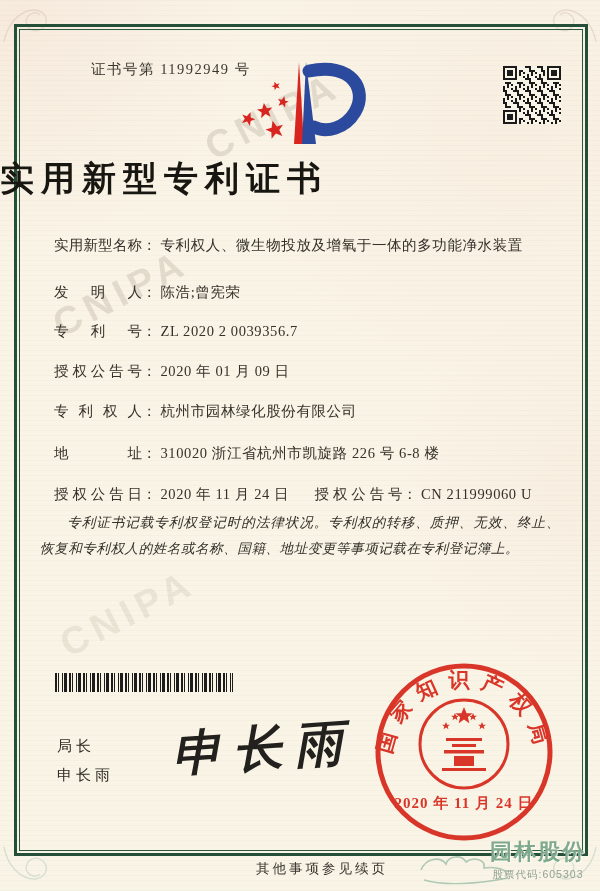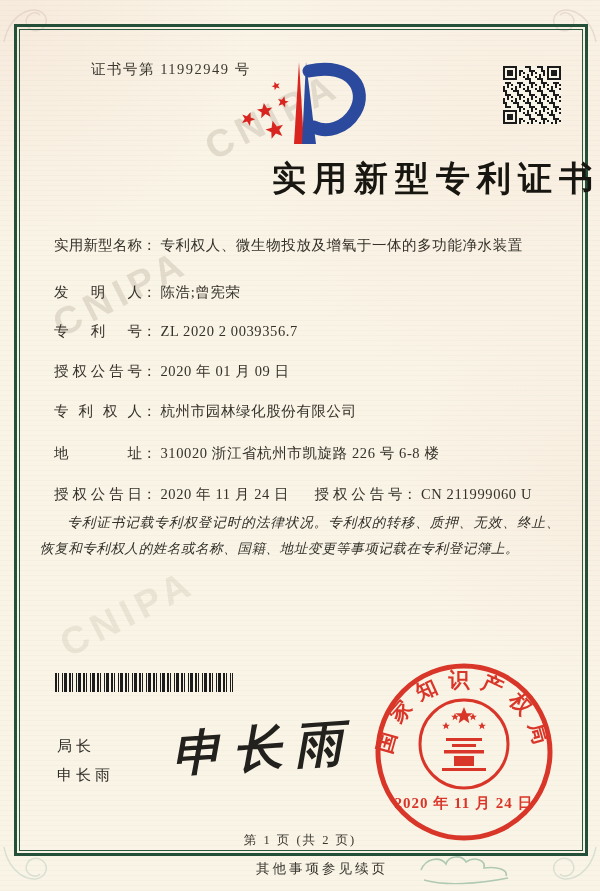--- a/index.html
+++ b/index.html
@@ -10,21 +10,21 @@
       radial-gradient(circle at 86% 14%, rgba(235,190,180,0.10), transparent 30%),
       radial-gradient(circle at 3% 2%, rgba(230,185,175,0.16), transparent 22%),
       radial-gradient(circle at 98% 55%, rgba(230,185,175,0.10), transparent 25%),
       repeating-linear-gradient(0deg, rgba(140,170,150,0.055) 0px, rgba(140,170,150,0.055) 1px, transparent 1px, transparent 5px);
     color:#2f2c27;}
   .frame{position:absolute;left:14px;top:24px;width:568px;height:826px;border:3px solid #24503a;}
   .frame::after{content:"";position:absolute;inset:2px;border:1px solid #2a5a42;}
   .cert-no{position:absolute;left:45px;top:60px;font-size:14.5px;letter-spacing:1.5px;color:#3b372f;margin-left:46px;}
   .qr{position:absolute;left:503px;top:66px;width:58px;height:58px;}
   .logo{position:absolute;left:226px;top:56px;width:152px;height:94px;}
-  .title{position:absolute;left:0;right:0;top:156px;text-align:right;font-size:34px;font-weight:bold;letter-spacing:7px;color:#181611;}
+  .title{position:absolute;left:0;right:0;top:156px;text-align:left;font-size:34px;font-weight:bold;letter-spacing:7px;color:#181611;}
   .frow{position:absolute;left:54px;font-size:14.5px;color:#35312a;white-space:nowrap;}
   .flabel{display:inline-block;width:88px;text-align:justify;text-align-last:justify;}
   .colon{padding-right:4px;}
   .fvalue{letter-spacing:0.6px;}
   .fvalue-fixed{display:inline-block;width:154px;letter-spacing:0.6px;}
   .r1{top:236px}.r2{top:283px}.r3{top:322px}.r4{top:362px}.r5{top:402px}.r6{top:444px}.r7{top:485px}
   .body-text{position:absolute;left:40px;width:520px;top:510px;font-size:13.6px;line-height:1.9;
     text-align:justify;color:#33302a;font-style:italic;letter-spacing:0.5px;}
   .body-text p{margin:0;text-indent:2em;}
   .barcode{position:absolute;left:55px;top:673px;width:178px;height:19px;
@@ -399,21 +399,24 @@
         <rect x="74" y="78" width="36" height="3"></rect>
         <rect x="80" y="84" width="24" height="3"></rect>
         <rect x="72" y="90" width="40" height="3.5"></rect>
         <rect x="82" y="96" width="20" height="10"></rect>
         <rect x="70" y="108" width="44" height="3"></rect>
       </g>
       <text x="92" y="148" text-anchor="middle" font-size="15" fill="#d7281c" font-weight="bold" letter-spacing="1" font-family="Liberation Serif,serif">2020 年 11 月 24 日</text>
     </svg>
   </div>
 
-  <div class="page-info">第 1 页 (共 2 页)</div>
   <div class="note">其他事项参见续页</div>
 
   <svg class="cloud" viewBox="0 0 95 42">
     <path d="M3,24 C8,12 22,10 28,18 C30,10 44,8 48,16 C56,10 68,14 66,22 C80,20 90,24 88,30" stroke="#9dbfa6" fill="none" stroke-width="1.6"></path>
     <path d="M6,34 C26,40 60,38 90,32" stroke="#9dbfa6" fill="none" stroke-width="1.4"></path>
   </svg>
+  <div class="brand">
+    <div class="brand-name">园林股份</div>
+    <div class="brand-stock">股票代码:605303</div>
+  </div>
 
 </div>
 
 </body></html>

